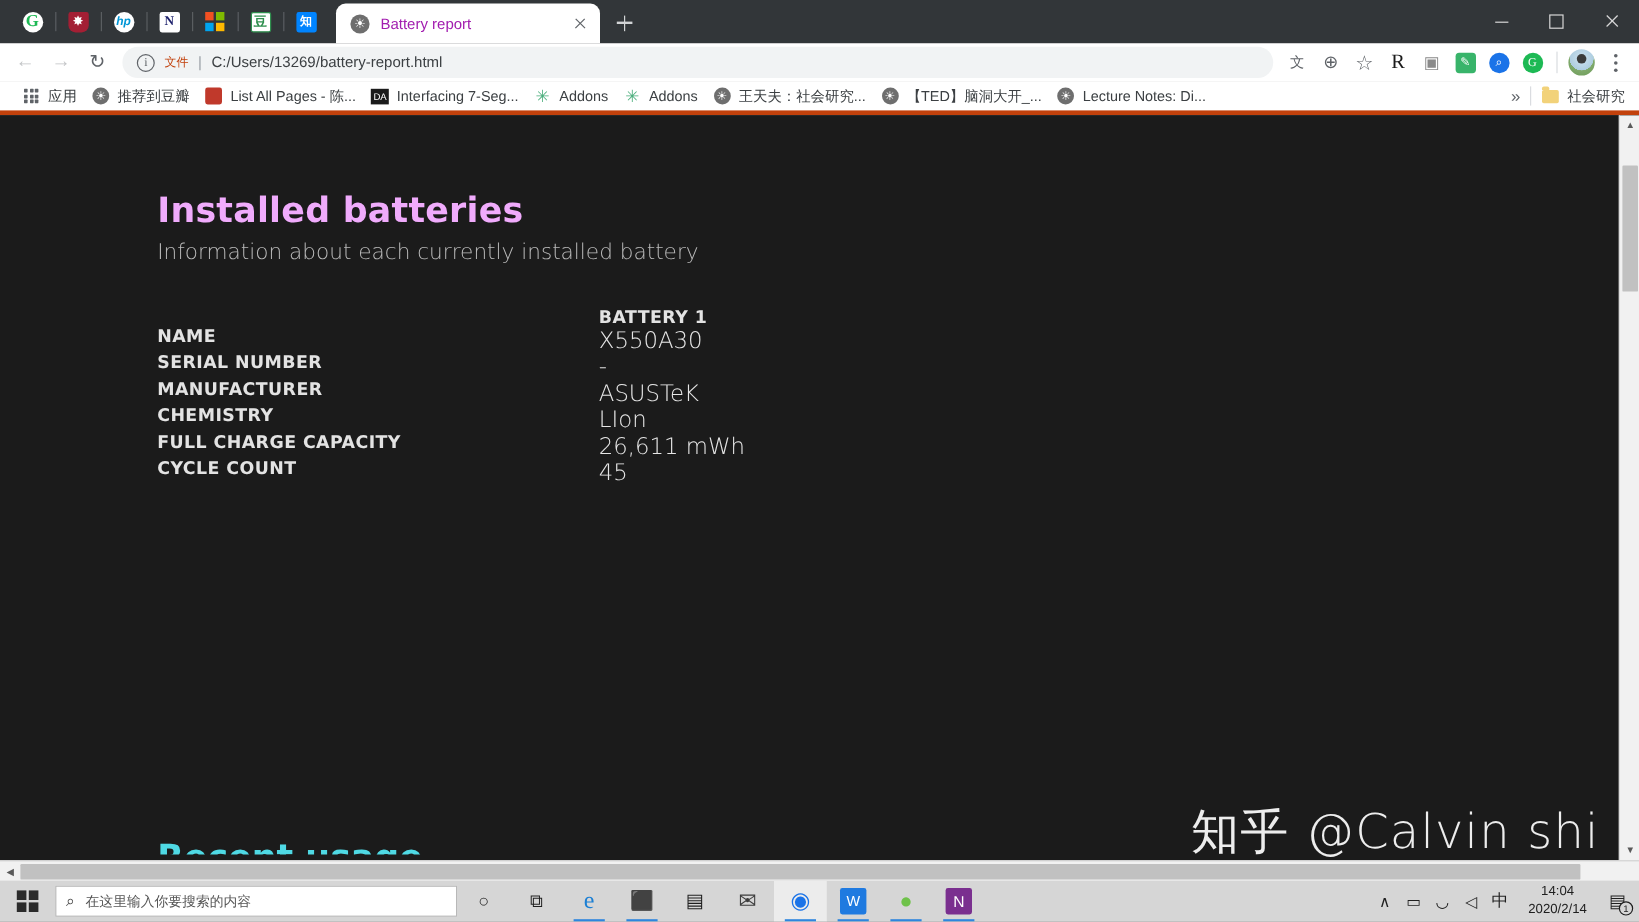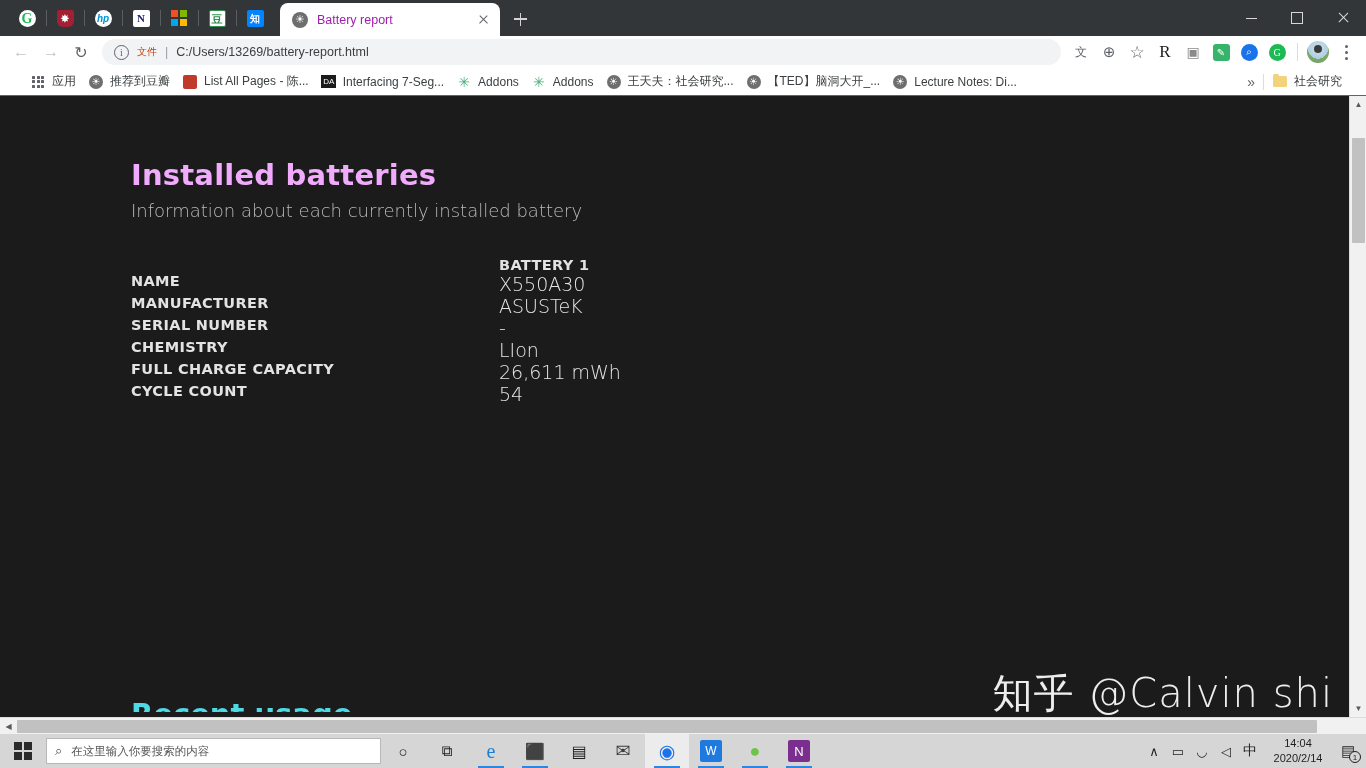--- a/index.html
+++ b/index.html
@@ -123,21 +123,21 @@
   .avatar::after { content:""; position:absolute; left:7px; top:4px; width:8px; height:8px;
             border-radius:50%; background:#3b3b3b; }
   .kebab { width: 22px; height: 22px; position: relative; }
   .kebab i { position:absolute; left:10px; width:3px; height:3px; border-radius:50%;
              background:#5f6368; }
   .kebab i:nth-child(1){ top:4px; } .kebab i:nth-child(2){ top:10px; } .kebab i:nth-child(3){ top:16px; }
 
   
   .bookmarks {
     height: 28px; background: #ffffff; display: flex; align-items: center;
-    padding: 0 24px; border-bottom: 1px solid #c2410c; font-size: 12px; color:#3c4043;
+    padding: 0 12px; border-bottom: 4px solid #c2410c; font-size: 12px; color:#3c4043;
   }
   .bm { display: flex; align-items: center; height: 22px; padding: 0 6px; flex: 0 0 auto;
         white-space: nowrap; }
   .bm-icon { width: 16px; height: 16px; margin-right: 6px; flex: 0 0 16px;
              display:flex; align-items:center; justify-content:center; font-size:11px; }
   .grid-ic { display:grid; grid-template-columns: repeat(3,3px); grid-template-rows: repeat(3,3px);
              gap:1.5px; }
   .grid-ic i { background:#5f6368; width:3px; height:3px; border-radius:0.5px; }
   .globe { width:14px;height:14px;border-radius:50%;background:#6e6e6e;color:#fff;
            font-size:10px;display:flex;align-items:center;justify-content:center; }
@@ -401,38 +401,38 @@
           <tbody>
               <tr>
             <td class="lbl"></td>
             <td class="colhead">BATTERY 1</td>
           </tr>
           <tr>
             <td class="lbl">NAME</td>
             <td class="val">X550A30</td>
           </tr>
           <tr>
+            <td class="lbl">SERIAL NUMBER</td>
+            <td class="val">-</td>
+          </tr>
+          <tr>
             <td class="lbl">MANUFACTURER</td>
             <td class="val">ASUSTeK</td>
-          </tr>
-          <tr>
-            <td class="lbl">SERIAL NUMBER</td>
-            <td class="val">-</td>
           </tr>
           <tr>
             <td class="lbl">CHEMISTRY</td>
             <td class="val">LIon</td>
           </tr>
           <tr>
             <td class="lbl">FULL CHARGE CAPACITY</td>
             <td class="val">26,611 mWh</td>
           </tr>
           <tr>
             <td class="lbl">CYCLE COUNT</td>
-            <td class="val">54</td>
+            <td class="val">45</td>
           </tr>
         </tbody>
           </table>
       </div>
 
       <div class="rep-h2-cut">Recent usage</div>
 
       <div class="watermark">知乎 @Calvin shi</div>
     </div>
 

